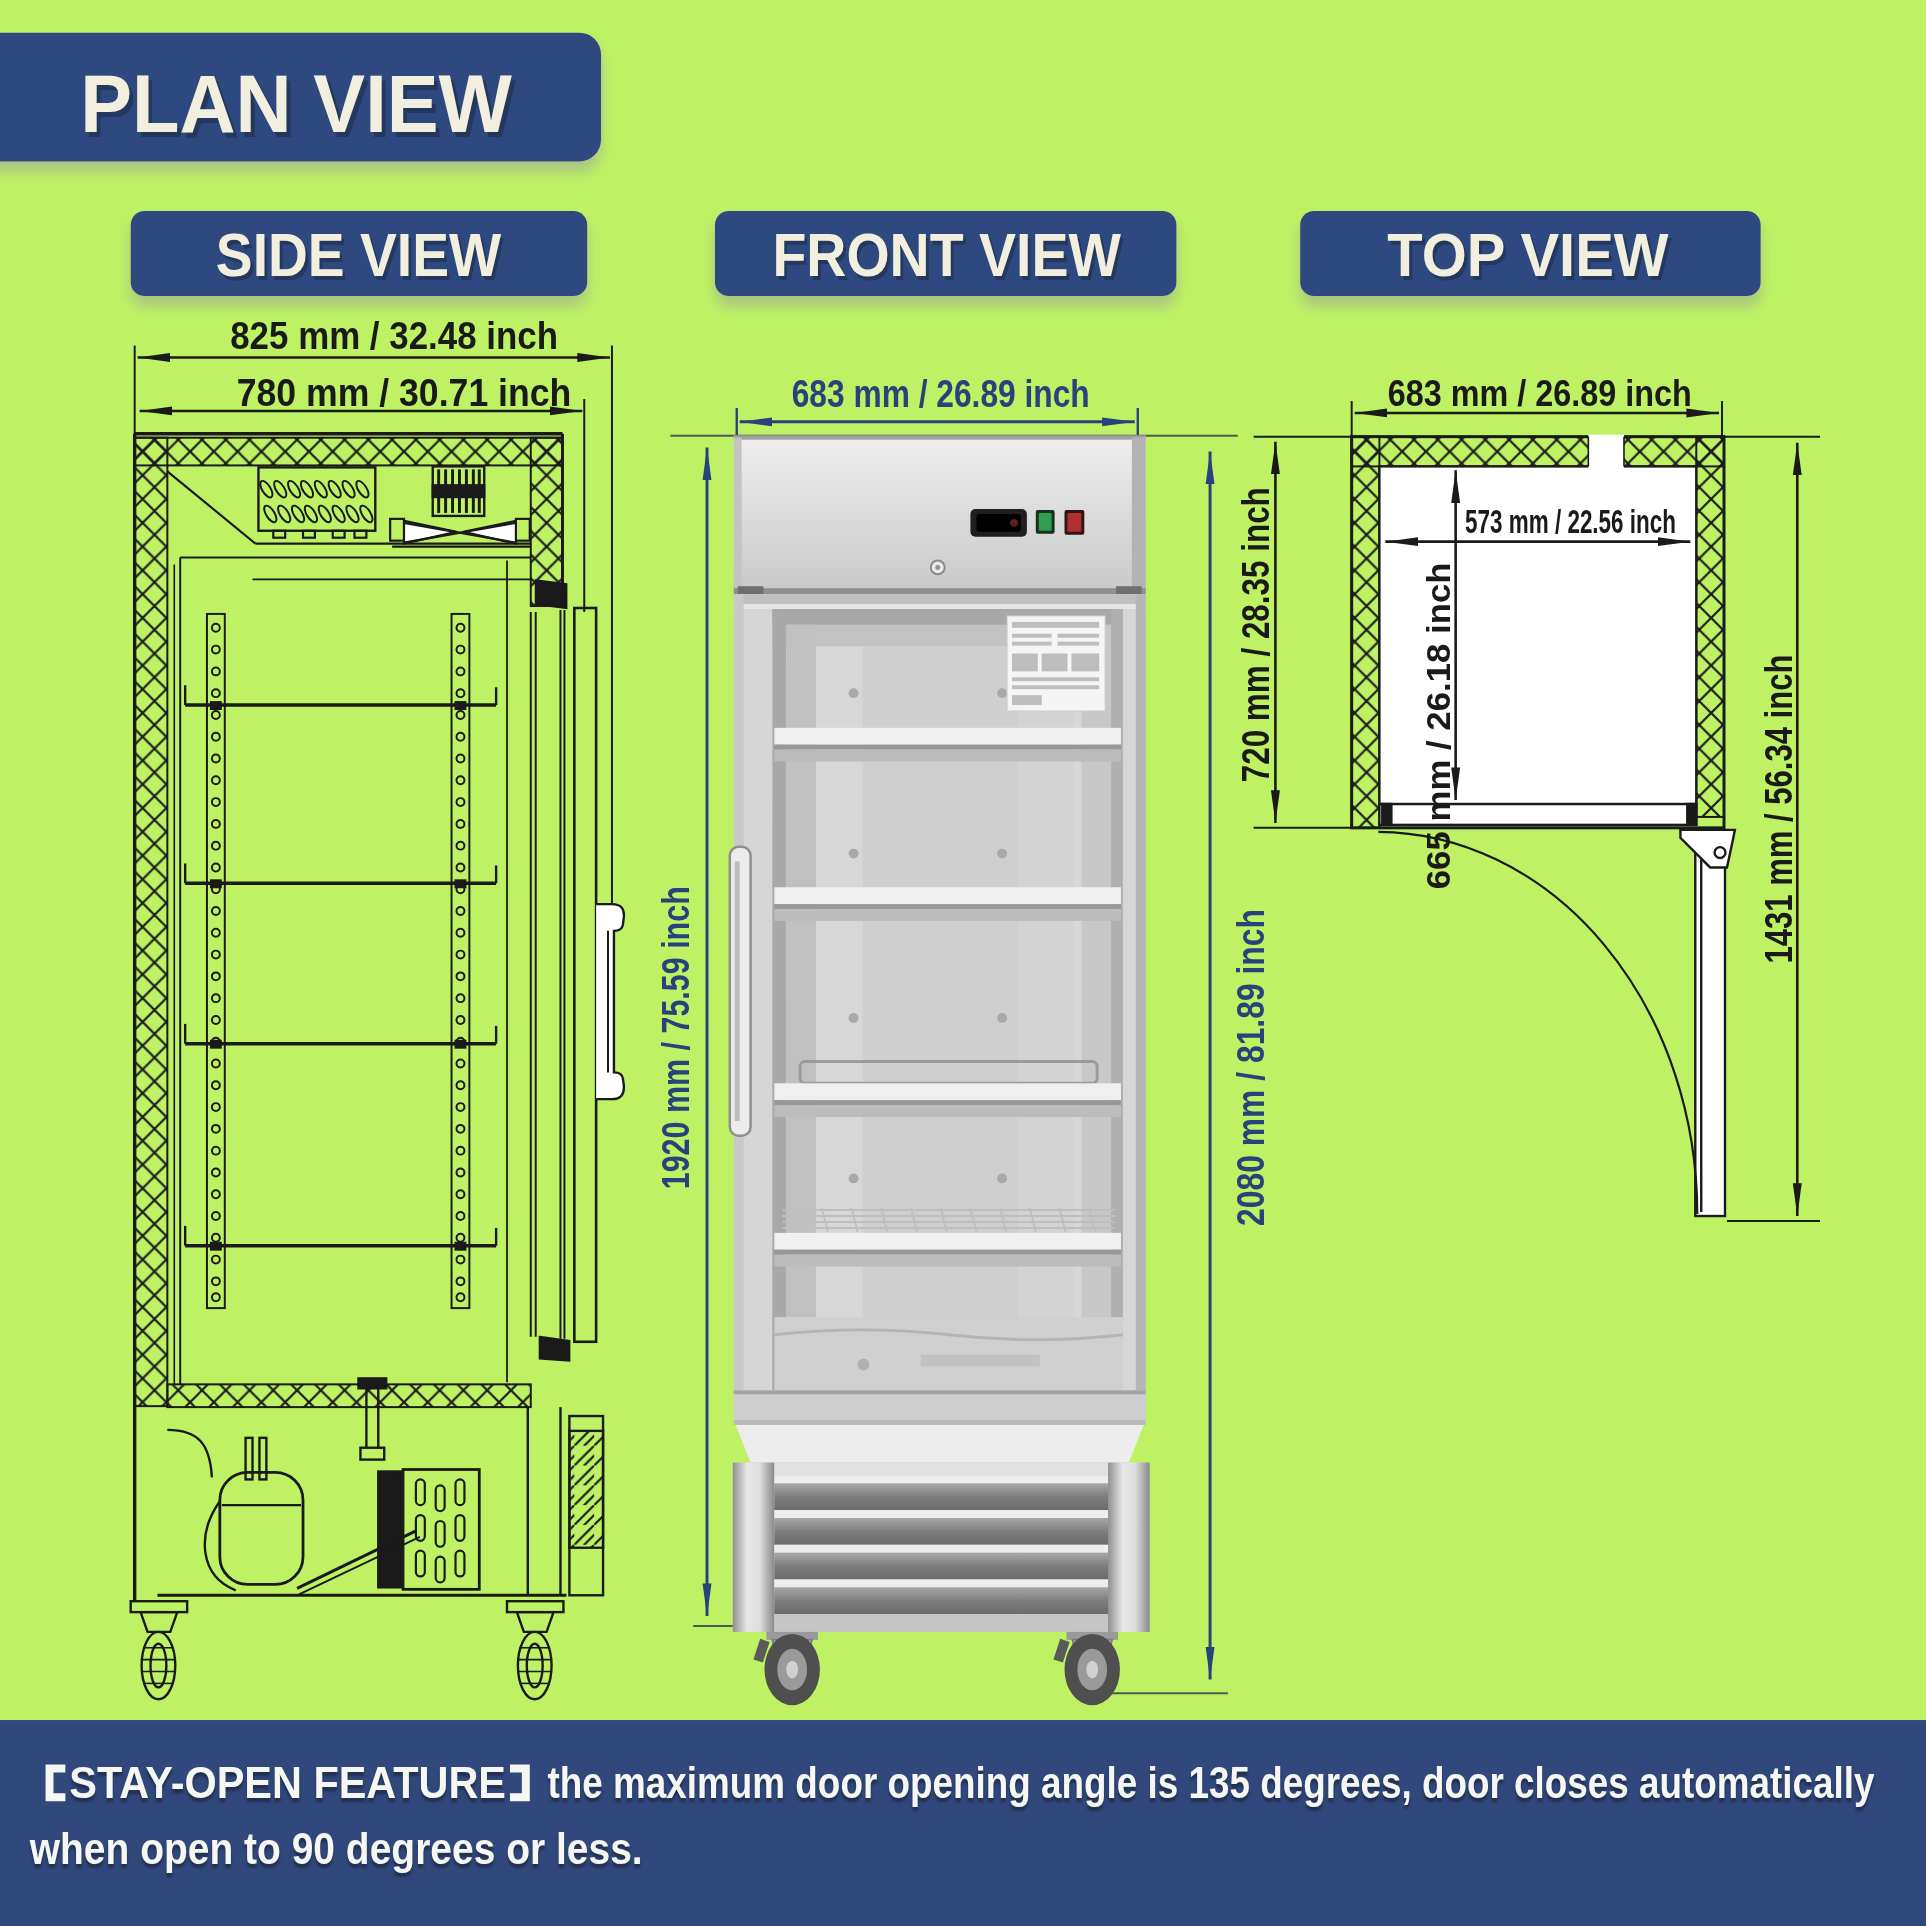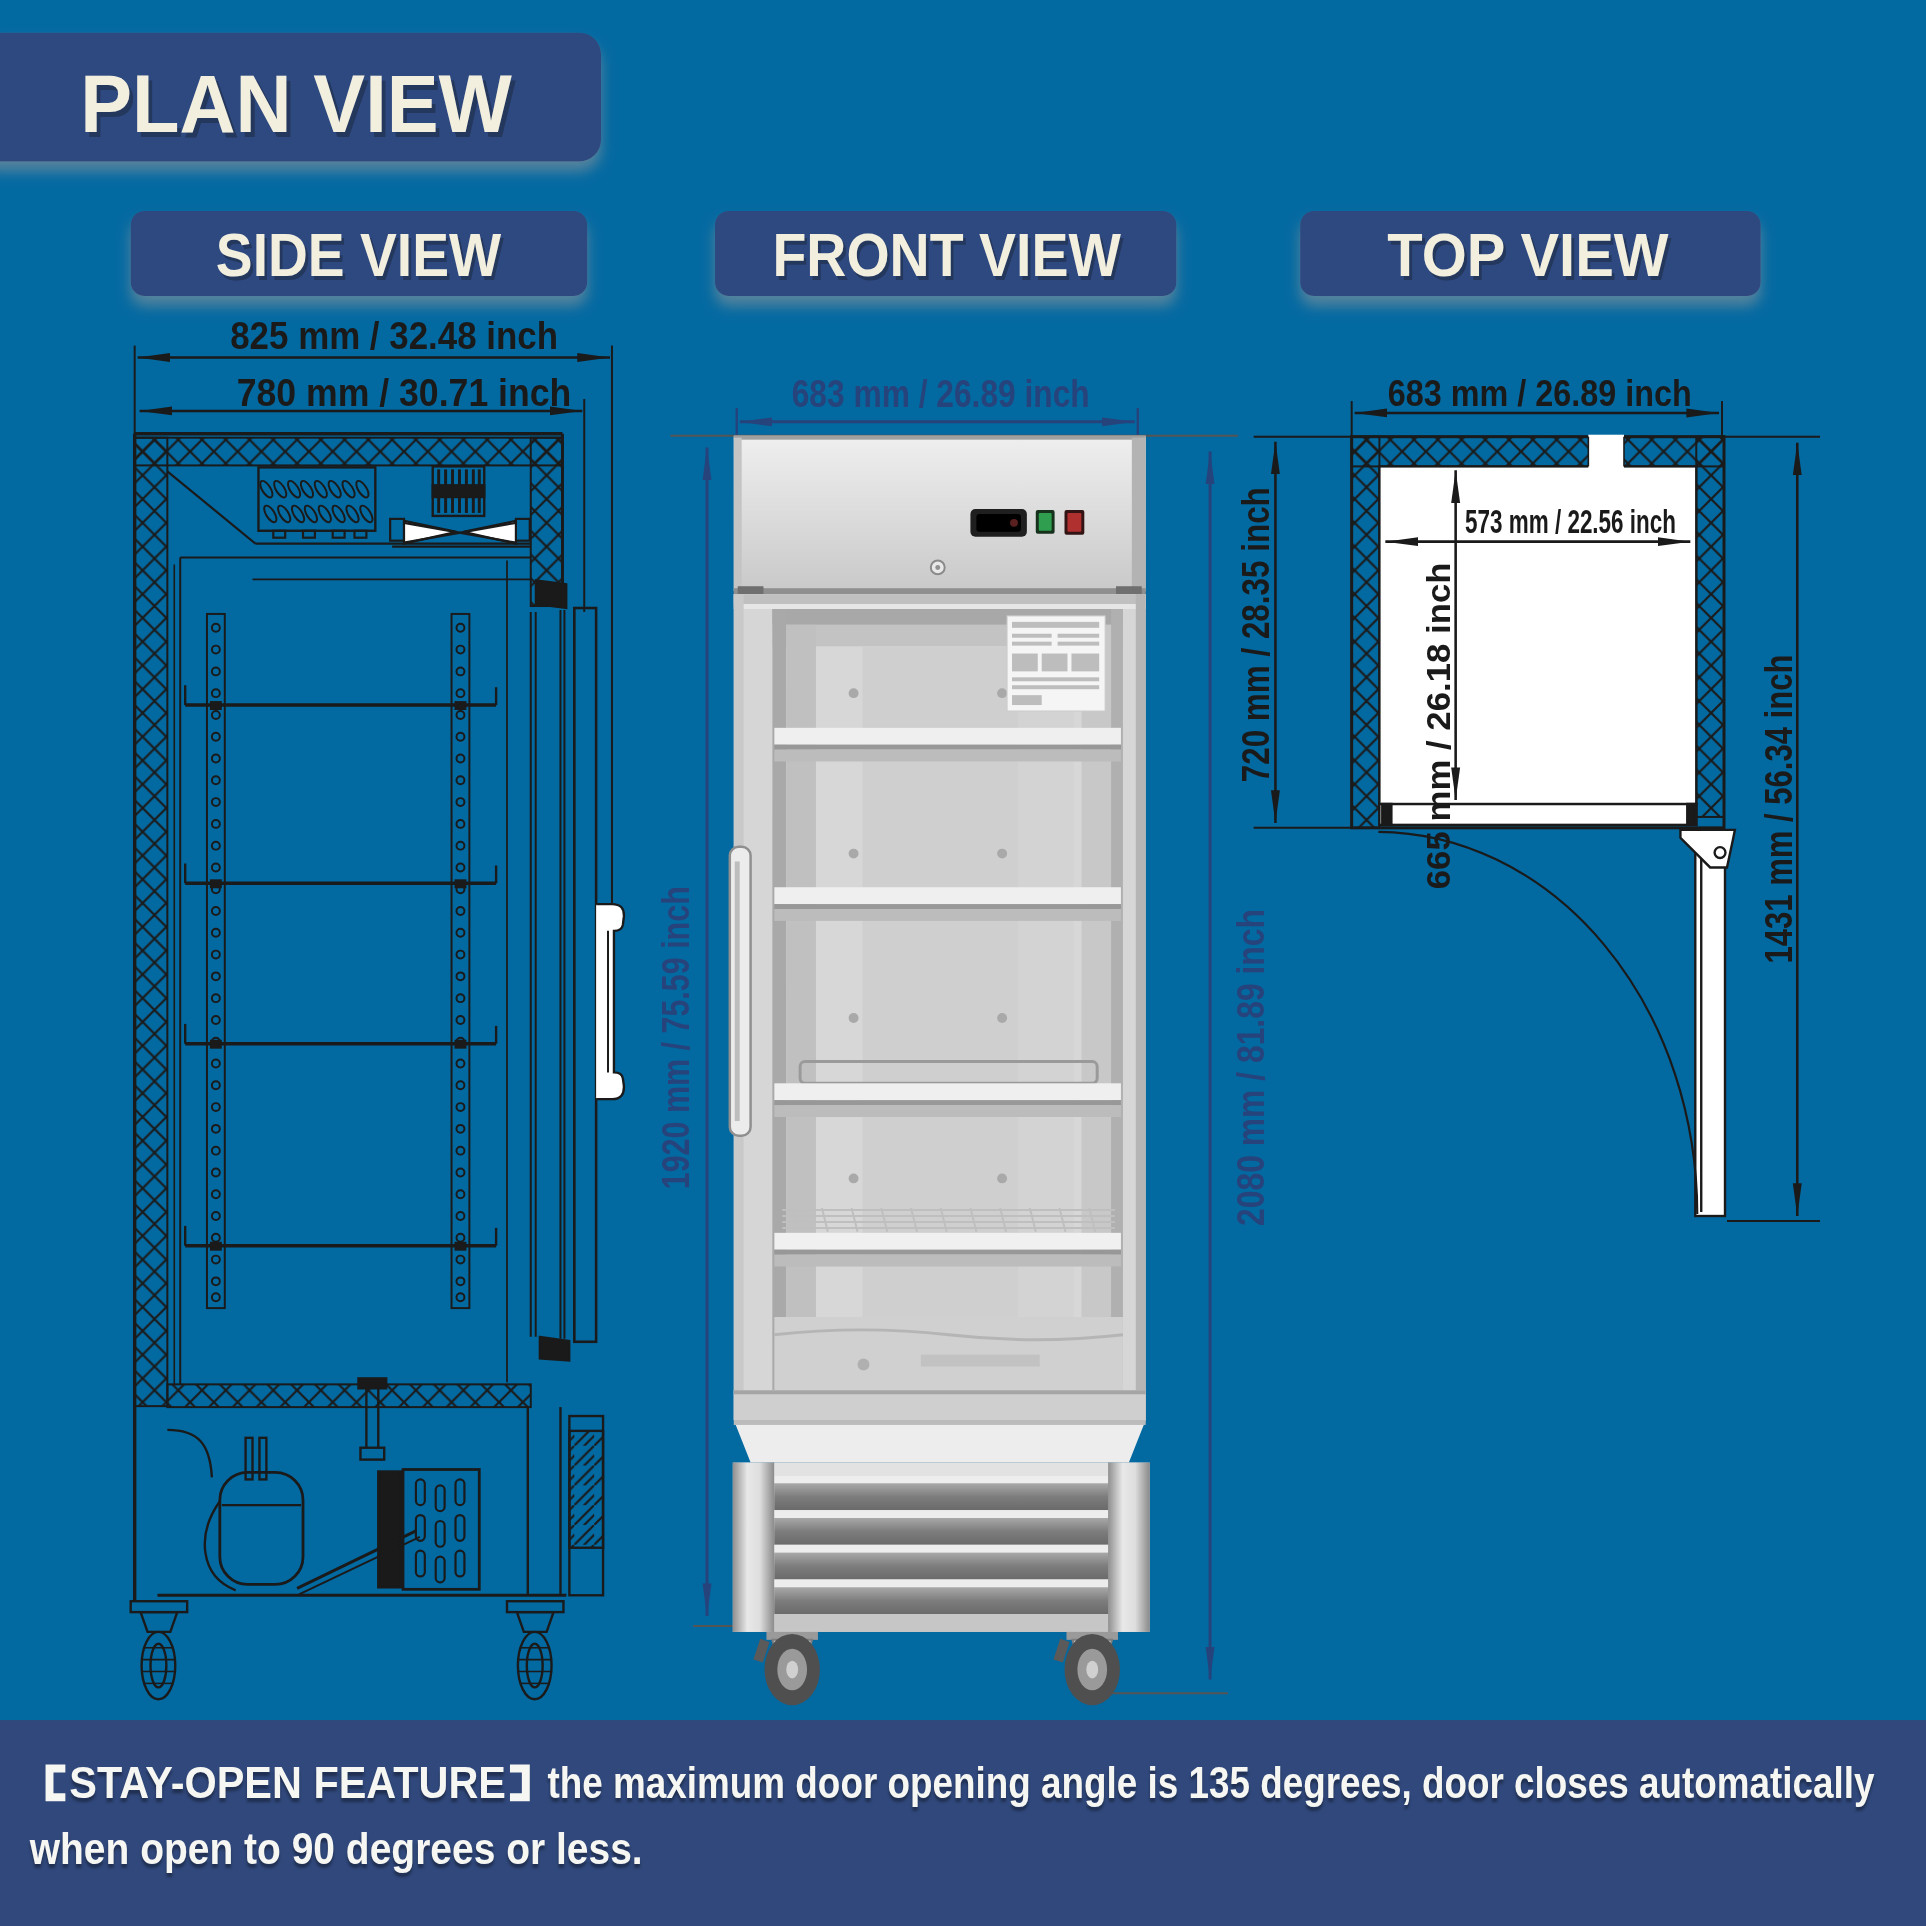--- a/index.html
+++ b/index.html
@@ -1,15 +1,15 @@
 <!DOCTYPE html>
 <html><head><meta charset="utf-8">
 <style>
 html,body{margin:0;padding:0;background:#fff;}
-.page{position:relative;width:1927px;height:1927px;background:#0369a1;font-family:"Liberation Sans",sans-serif;overflow:hidden;}
+.page{position:relative;width:1927px;height:1927px;background:#bef264;font-family:"Liberation Sans",sans-serif;overflow:hidden;}
 text{font-family:"Liberation Sans",sans-serif;}
 </style></head>
 <body>
 <div class="page">
 <svg width="1927" height="1927" viewBox="0 0 1946 1946">
 <defs>
 <pattern id="hx" width="24" height="24" patternUnits="userSpaceOnUse">
   <path d="M0,0 L24,24 M24,0 L0,24" stroke="#1a1a1a" stroke-width="2.2" fill="none"></path>
 </pattern>
 <pattern id="dg" width="20" height="20" patternUnits="userSpaceOnUse">

